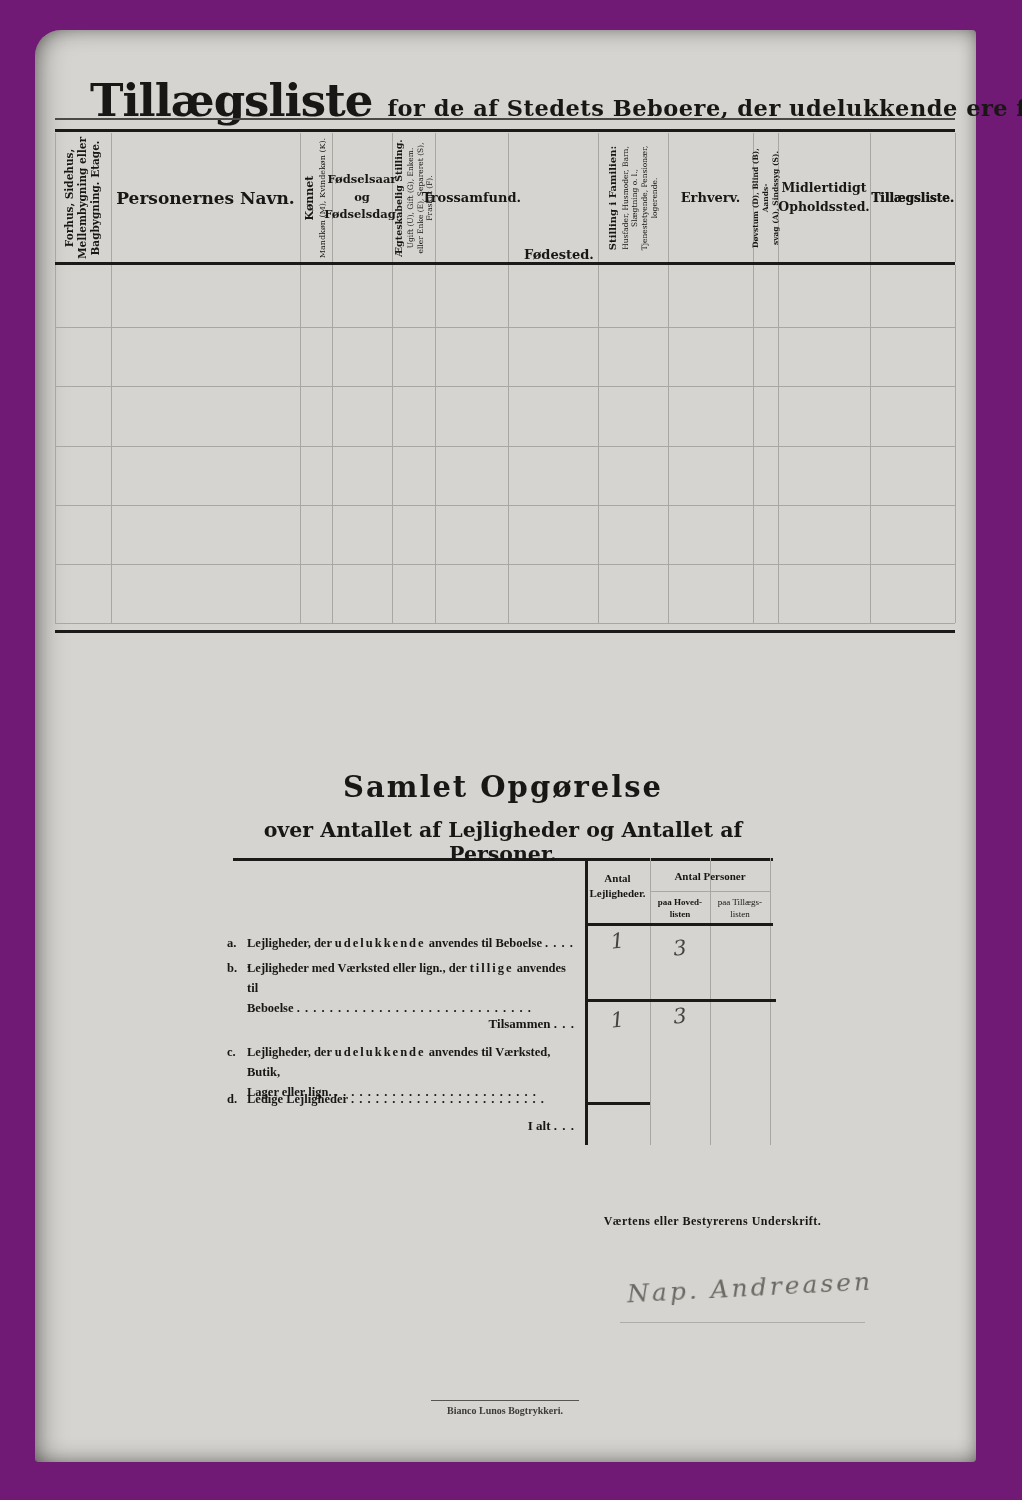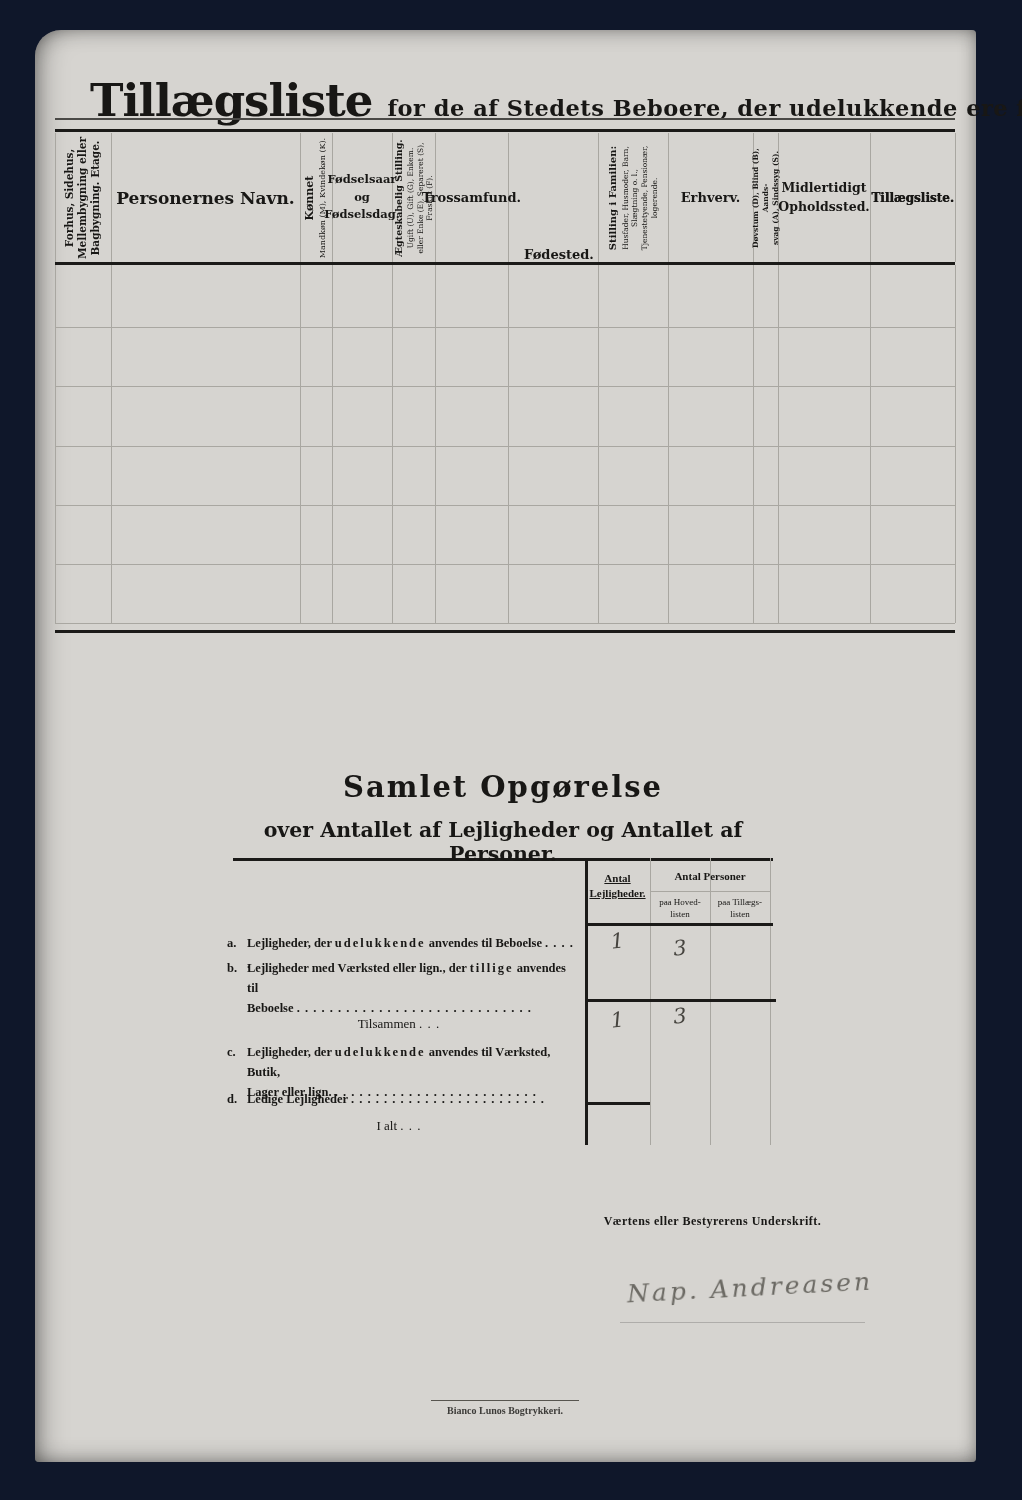--- a/index.html
+++ b/index.html
@@ -1,16 +1,16 @@
 <!DOCTYPE html>
 <html><head>
 <meta charset="utf-8">
 <style>
   html,body{margin:0;padding:0;background:#060606;}
-  .stage{position:relative;width:1022px;height:1500px;background:#0f172a;overflow:hidden;
+  .stage{position:relative;width:1022px;height:1500px;background:#701a75;overflow:hidden;
          font-family:"Liberation Serif","DejaVu Serif",serif;color:#181715;}
   .page{position:absolute;left:35px;top:30px;width:941px;height:1432px;background:#d6d4d0;
         border-radius:26px 4px 4px 4px;
         box-shadow:inset 14px 0 30px -14px rgba(0,0,0,.5), inset -8px 0 20px -10px rgba(0,0,0,.3),
                    inset 0 -10px 24px -12px rgba(0,0,0,.35), inset 0 10px 24px -14px rgba(0,0,0,.3);}
   .line{position:absolute;pointer-events:none;}
   .l-thick{background:#1b1a18;}
   .l-med{background:#4a4946;}
   .l-faint{background:#a9a7a1;}
   .l-ghost{background:rgba(0,0,0,.18);}
@@ -34,21 +34,21 @@
   
   .sum-head{position:absolute;left:198px;top:740px;width:540px;text-align:center;
             font-family:"DejaVu Serif",serif;font-weight:700;font-size:29px;letter-spacing:2px;}
   .sum-sub{position:absolute;left:178px;top:788px;width:580px;text-align:center;
            font-family:"DejaVu Serif",serif;font-weight:700;font-size:20.5px;}
   .boxhead{position:absolute;text-align:center;font-weight:700;white-space:pre-line;line-height:1.35;}
   .srow{position:absolute;font-size:12.5px;font-weight:700;line-height:1.7;}
   .idx{position:absolute;left:-20px;top:0;}
   .sp{letter-spacing:2px;}
   .leader{letter-spacing:1px;}
-  .srow-total{position:absolute;left:200px;width:328px;text-align:center;font-size:13px;font-weight:400;}
+  .srow-total{position:absolute;left:212px;width:328px;text-align:right;font-size:13px;font-weight:700;}
   .hand{position:absolute;text-align:center;font-family:"DejaVu Serif",serif;font-style:italic;
         font-size:21px;color:#46443f;transform:rotate(-6deg);}
 
   .sig-caption{position:absolute;left:545px;top:1184px;width:265px;text-align:center;
                font-size:12px;font-weight:700;letter-spacing:.5px;}
   .signature{position:absolute;left:590px;top:1243px;width:250px;text-align:center;
              font-family:"DejaVu Serif",serif;font-style:italic;font-size:25px;color:#6b6963;
              transform:rotate(-3deg);letter-spacing:3px;filter:blur(.4px);}
   .imprint{position:absolute;left:396px;top:1370px;width:148px;text-align:center;font-size:10px;
            font-weight:700;border-top:1px solid #57554f;padding-top:4px;color:#3c3b38;}
@@ -171,24 +171,24 @@
       <span>Midlertidigt
 Opholdssted.</span>
     </div>
     <div class="hcell" style="left:835px;width:85px;font-size:12px;text-shadow:.5px 0 0 currentColor;">
       <span>Tillægsliste.</span>
     </div>
 
     <div class="sum-head">Samlet Opgørelse</div>
     <div class="sum-sub">over Antallet af Lejligheder og Antallet af Personer.</div>
 
-    <div class="boxhead" style="left:550px;top:841px;width:65px;font-size:11px;text-decoration:underline;">Antal
+    <div class="boxhead" style="left:550px;top:841px;width:65px;font-size:11px;">Antal
 Lejligheder.</div>
     <div class="boxhead" style="left:615px;top:839px;width:120px;font-size:11px;">Antal Personer</div>
-    <div class="boxhead" style="left:615px;top:866px;width:60px;font-size:9px;font-weight:400;">paa Hoved-
+    <div class="boxhead" style="left:615px;top:866px;width:60px;font-size:9px;font-weight:700;">paa Hoved-
 listen</div>
     <div class="boxhead" style="left:675px;top:866px;width:60px;font-size:9px;font-weight:400;">paa Tillægs-
 listen</div>
 
     <div class="srow" style="left:212px;top:903px;width:328px;">
       <span class="idx">a.</span>
       <span>Lejligheder, der </span><span class="sp">udelukkende</span><span> anvendes til Beboelse </span><span class="leader">. . . . .</span>
     </div>
     <div class="hand" style="left:550px;top:899px;width:65px;">1</div>
     <div class="hand" style="left:615px;top:906px;width:60px;">3</div>

